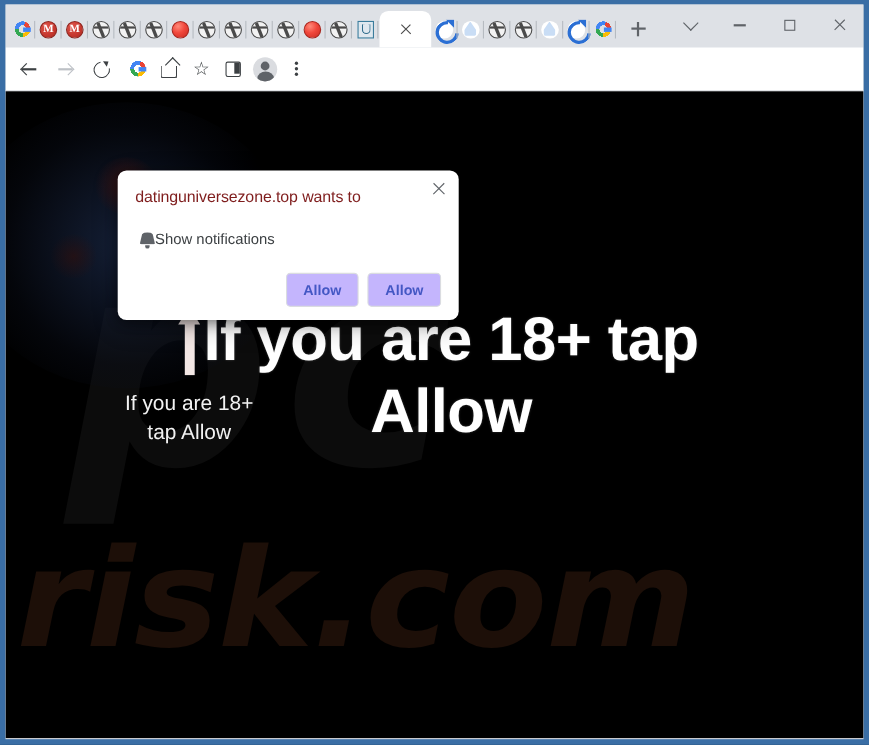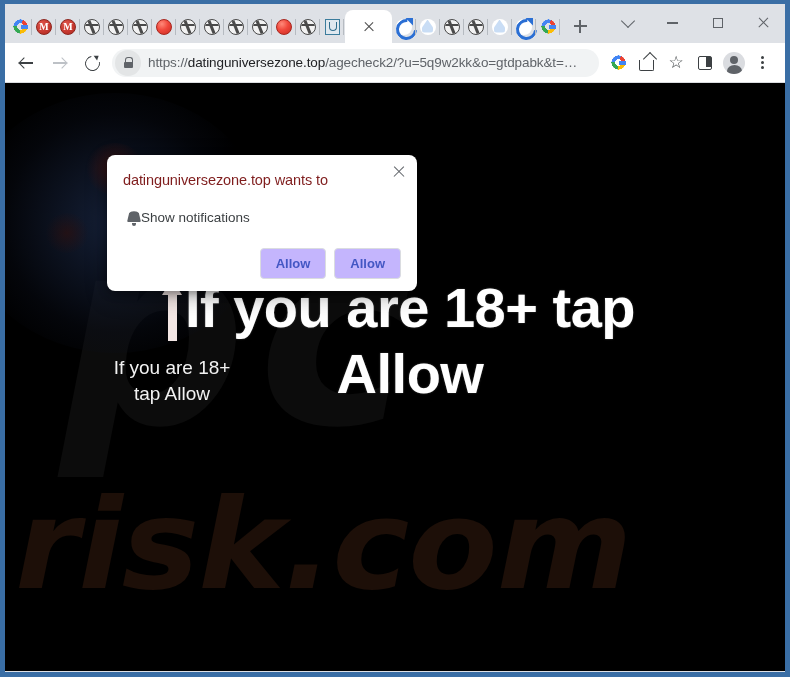--- a/index.html
+++ b/index.html
@@ -790,28 +790,20 @@
       <div class="nav-btn">
           <span class="arrow-left ic-dark"></span>
         </div>
       <div class="nav-btn">
           <span class="arrow-right ic-light"></span>
         </div>
       <div class="nav-btn">
           <span class="reload"></span>
         </div>
 
-      <div id="omnibox">
-        <div id="lock-badge">
-          <span class="lock-glyph"></span>
-        </div>
-        <div id="url-text">
-          <span class="dim">https://</span><span>datinguniversezone.top</span><span class="dim">/agecheck2/?u=5q9w2kk&amp;o=gtdpabk&amp;t=…</span>
-        </div>
-      </div>
 
       <div class="tb-icon">
         <span class="fav-google-wrap">
             <span class="fav fav-google"></span>
           </span>
       </div>
       <div class="tb-icon">
           <span class="share-glyph"></span>
         </div>
       <div class="tb-icon">

